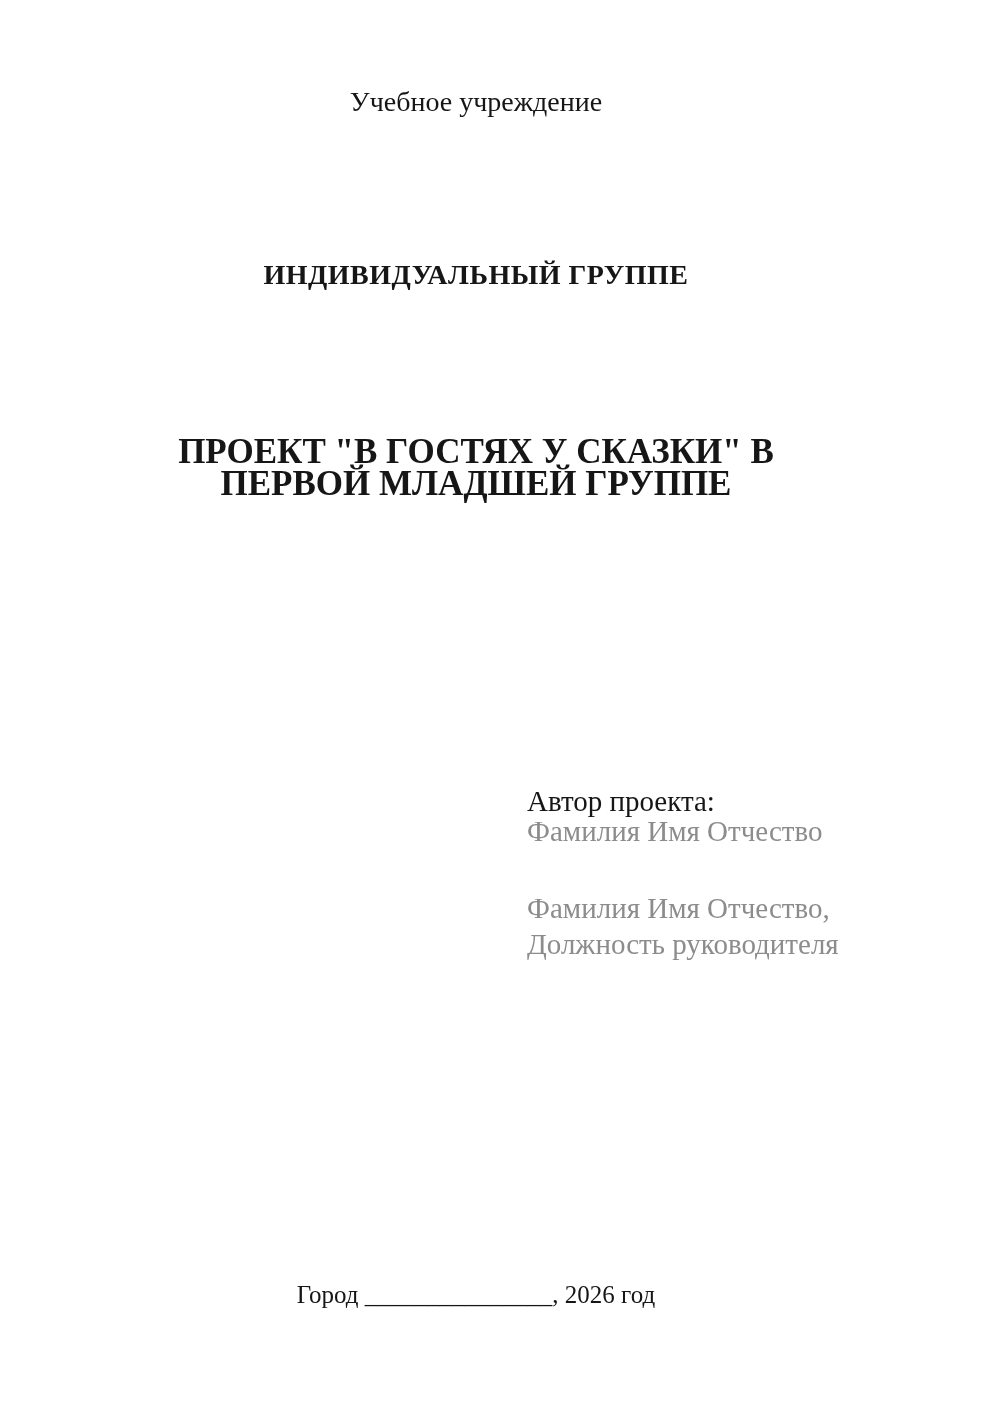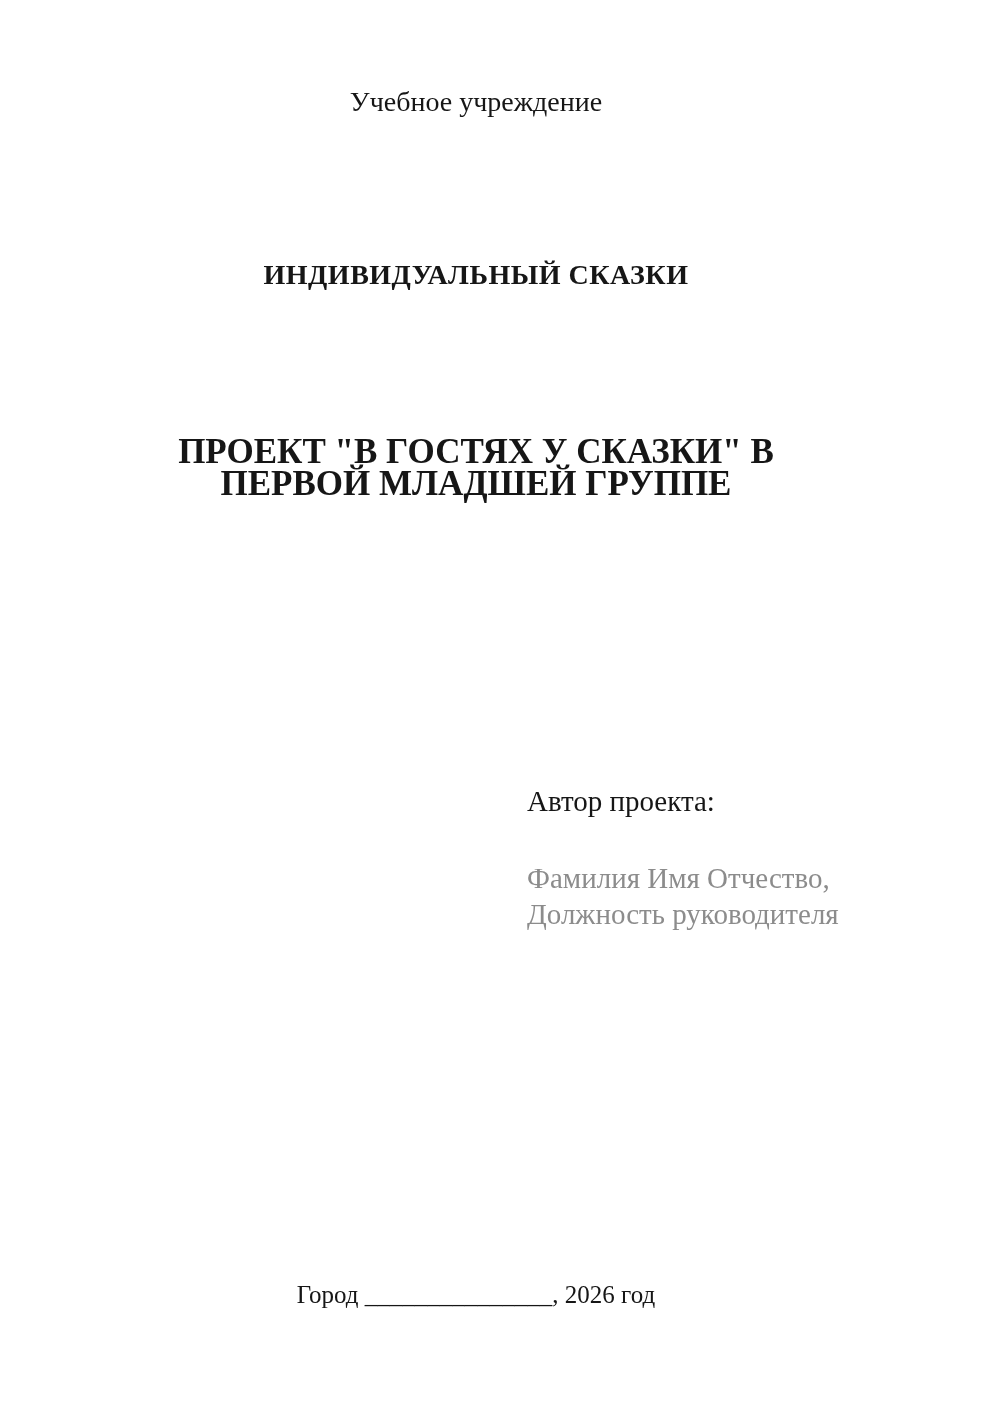--- a/index.html
+++ b/index.html
@@ -60,30 +60,31 @@
     line-height: 1;
   }
 </style>
 </head>
 <body>
 
 <div class="page">
 
   <div class="centered institution">Учебное учреждение</div>
 
-  <div class="centered doc-type">ИНДИВИДУАЛЬНЫЙ СКАЗКИ</div>
+  <div class="centered doc-type">ИНДИВИДУАЛЬНЫЙ ГРУППЕ</div>
 
   <div class="centered title">
     <div>ПРОЕКТ "В ГОСТЯХ У СКАЗКИ" В</div>
     <div>ПЕРВОЙ МЛАДШЕЙ ГРУППЕ</div>
   </div>
 
   <div class="credits">
     <div class="credit-group author">
       <div class="credit-label">Автор проекта:</div>
+      <div class="credit-placeholder">Фамилия Имя Отчество</div>
     </div>
     <div class="credit-group supervisor">
       <div class="credit-placeholder">Фамилия Имя Отчество,</div>
       <div class="credit-placeholder">Должность руководителя</div>
     </div>
   </div>
 
   <div class="centered footer-line">Город _______________, 2026 год</div>
 
 </div>

